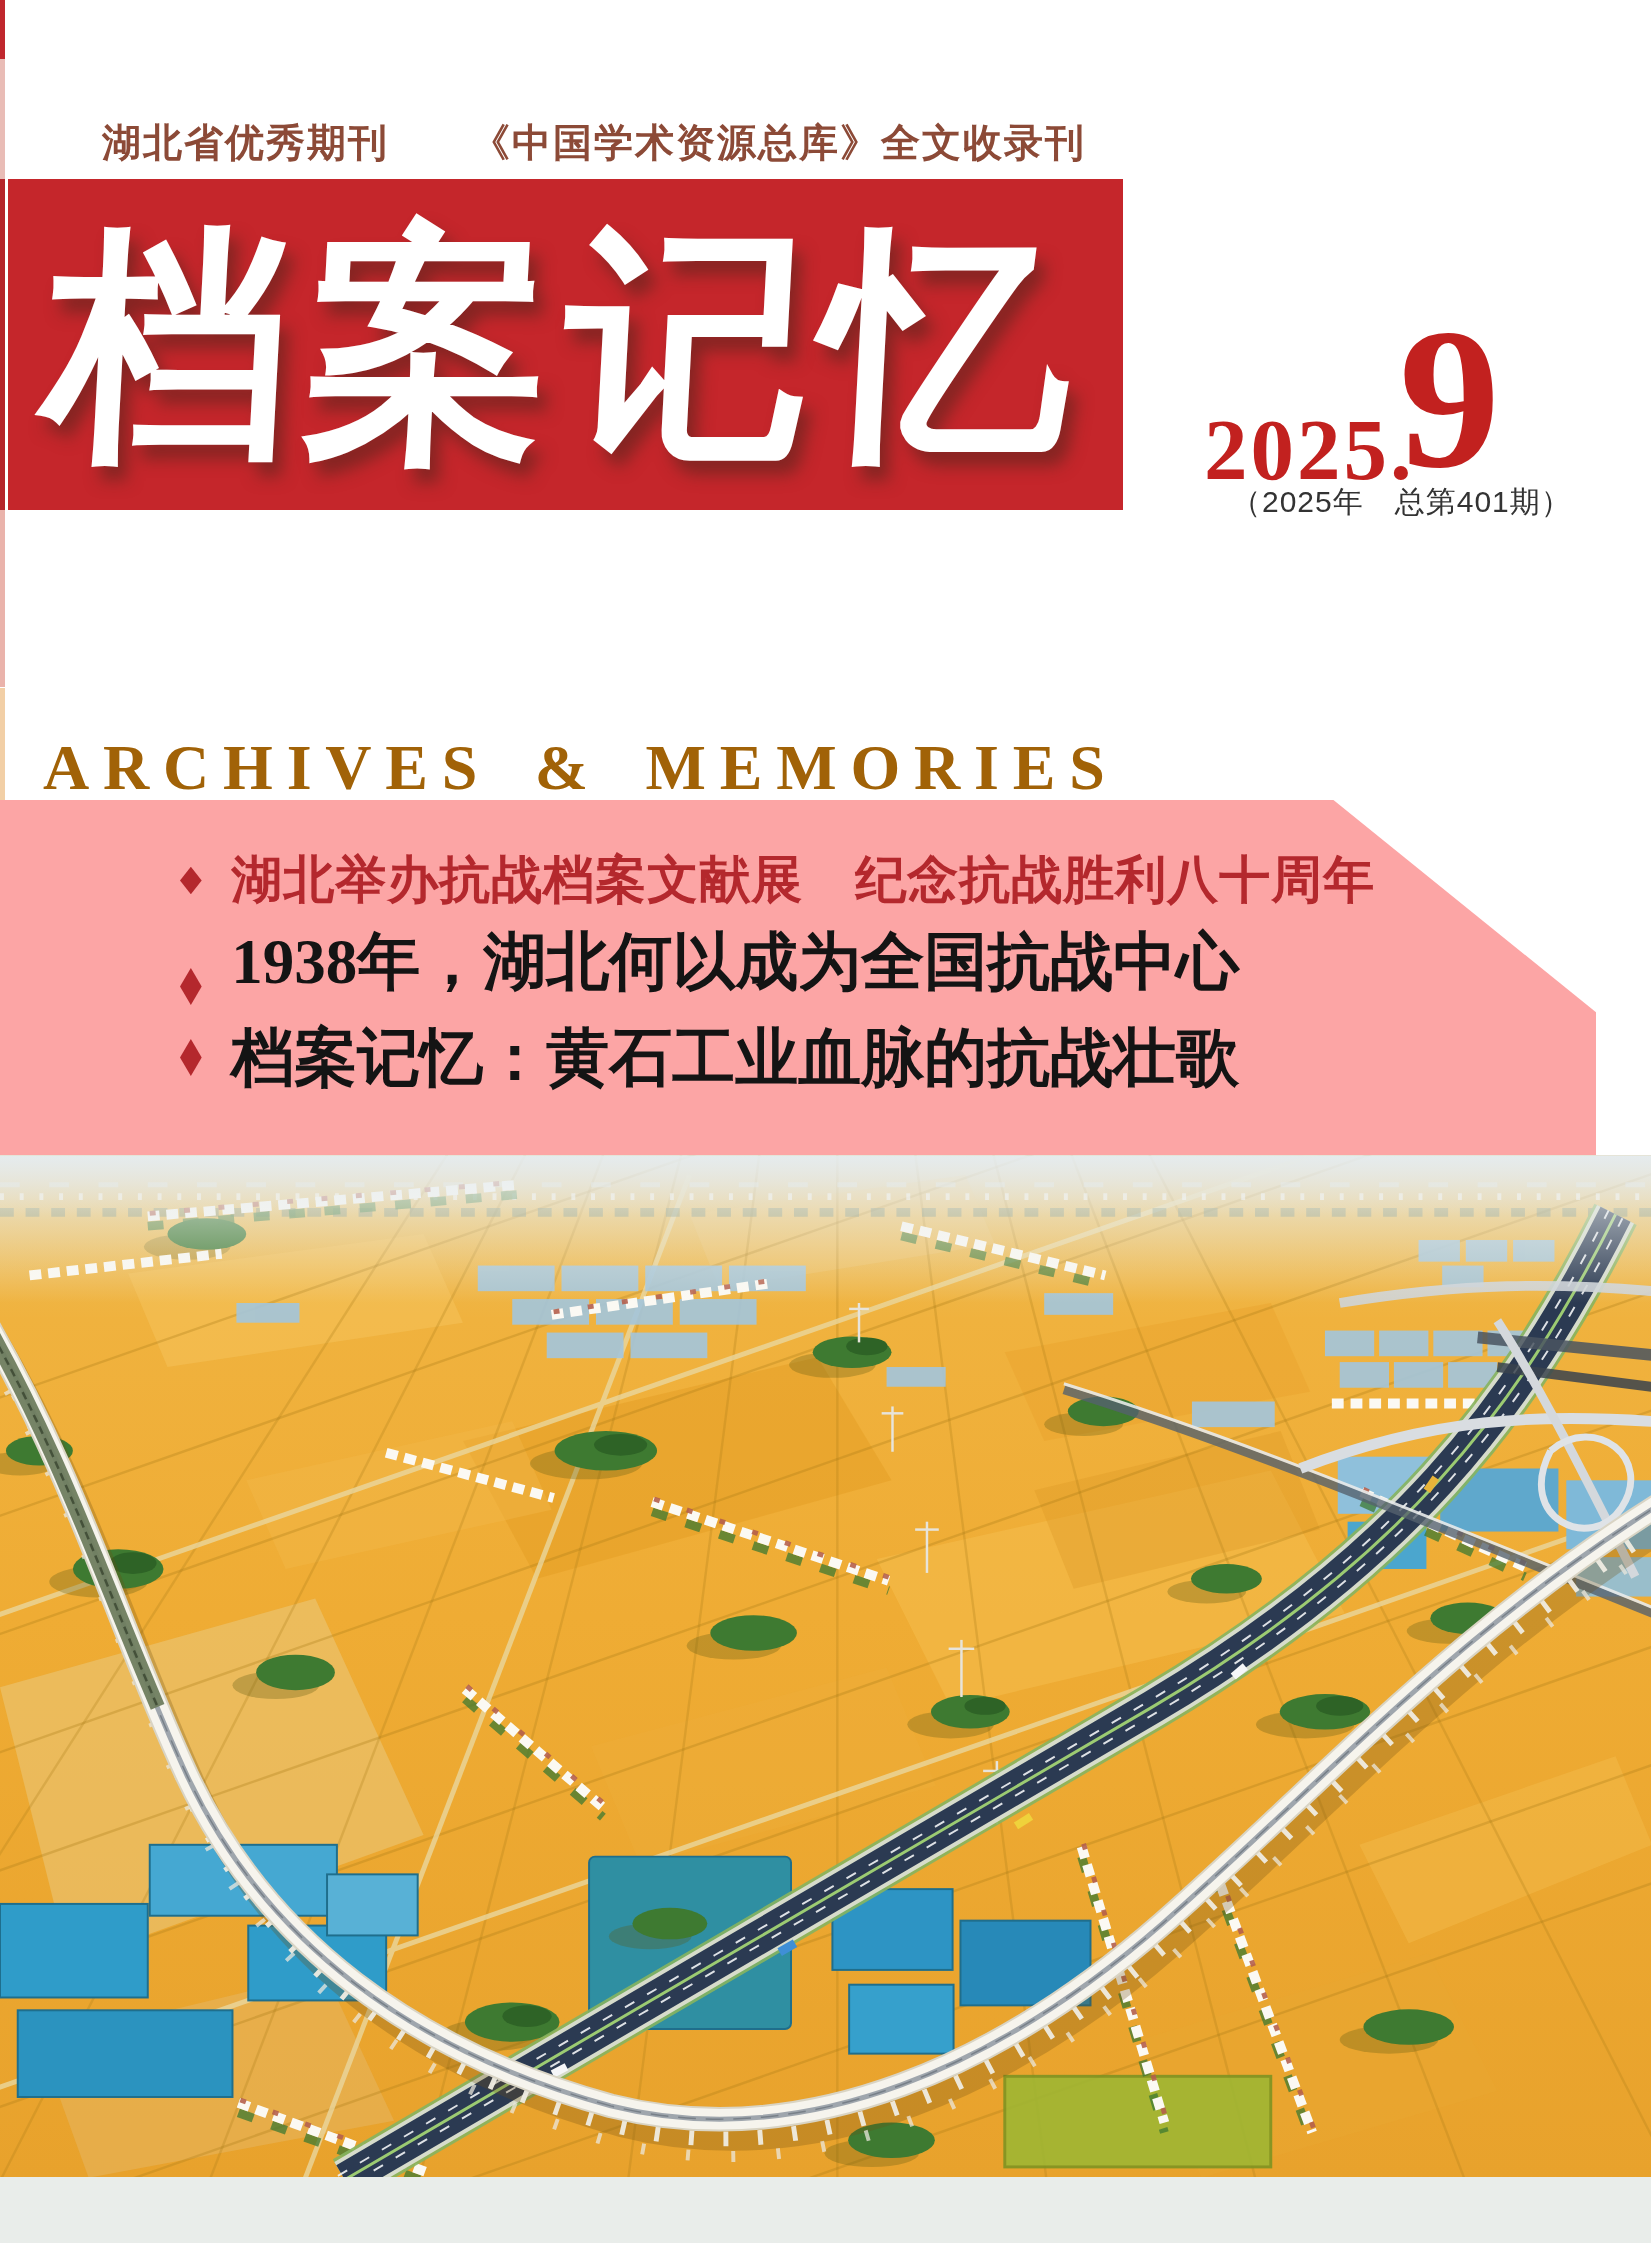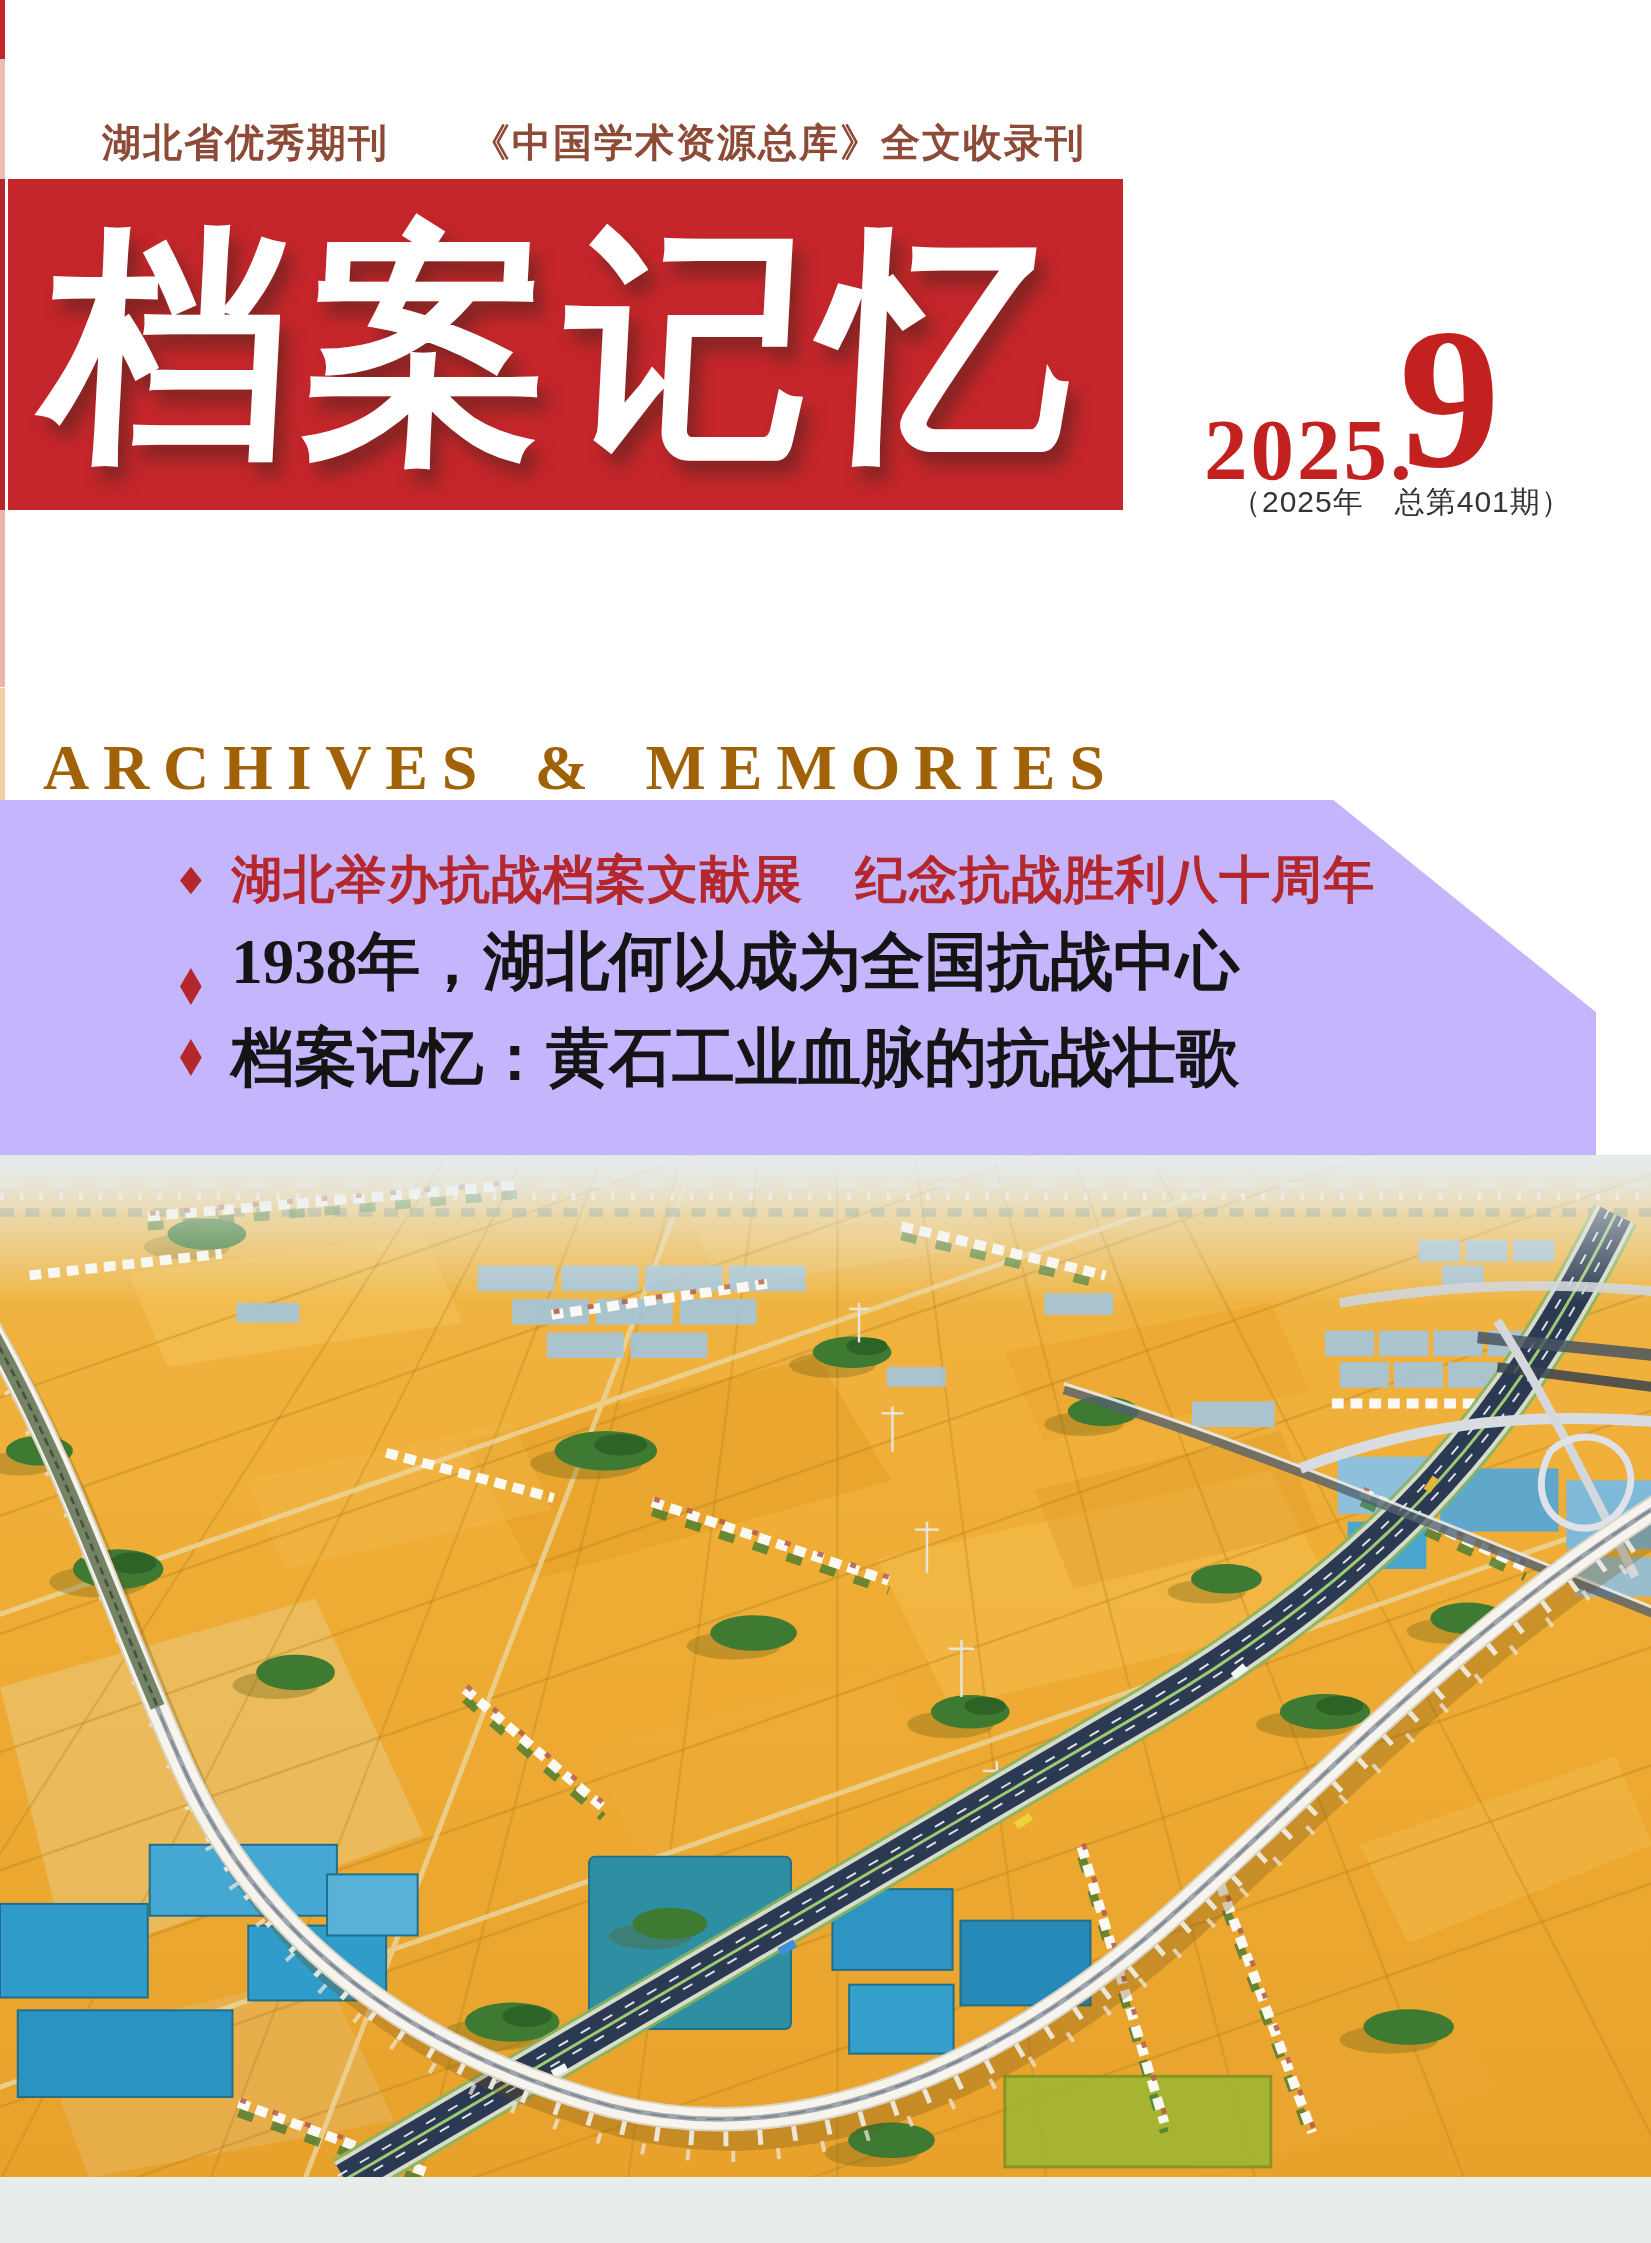--- a/index.html
+++ b/index.html
@@ -35,21 +35,21 @@
             font-size:202px;font-weight:bold;color:#C2211F;line-height:1;white-space:nowrap;}
   .issue-detail{position:absolute;left:1208px;top:482px;font-size:30px;color:#333333;
             letter-spacing:1px;white-space:nowrap;margin-left:23px;}
 
   
   .watermark{position:absolute;left:43px;top:731px;font-family:"Liberation Serif","DejaVu Serif",serif;
             font-size:64px;font-weight:bold;color:#a16207;letter-spacing:13.8px;word-spacing:13.8px;
             white-space:nowrap;z-index:1;}
 
   
-  .headline-panel{position:absolute;left:0;top:800px;width:1596px;height:355px;background:#c4b5fd;z-index:2;
+  .headline-panel{position:absolute;left:0;top:800px;width:1596px;height:355px;background:#fca5a5;z-index:2;
             clip-path:polygon(0 0,83.55% 0,100% 59.8%,100% 100%,0 100%);}
   .headline-row{position:absolute;left:180px;display:flex;align-items:center;white-space:nowrap;}
   .headline-row.r1{top:49px;height:63px;}
   .headline-row.r2{top:132px;height:73px;align-items:flex-end;}
   .headline-row.r3{top:221px;height:73px;}
   .diamond{flex:0 0 auto;background:#B4282D;margin-right:29.6px;
             clip-path:polygon(50% 0,100% 50%,50% 100%,0 50%);}
   .diamond.d1{width:21.7px;height:27.6px;}
   .diamond.d2{width:21.7px;height:37px;}
   .headline-row.r1 .headline-text{font-family:"Liberation Sans","DejaVu Sans",sans-serif;

